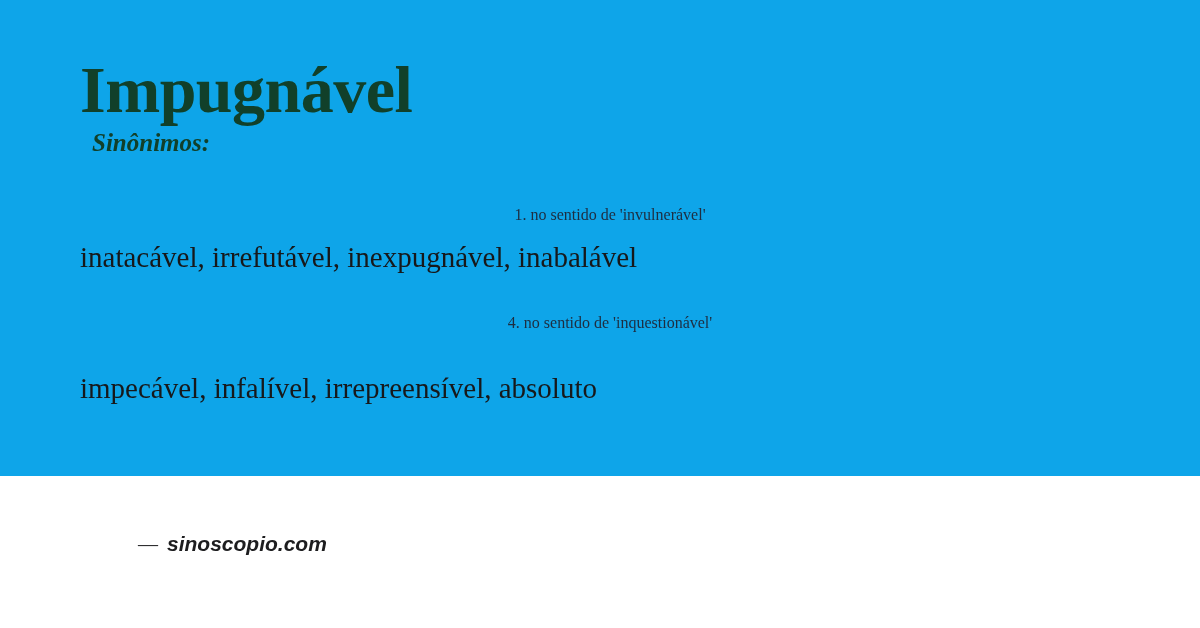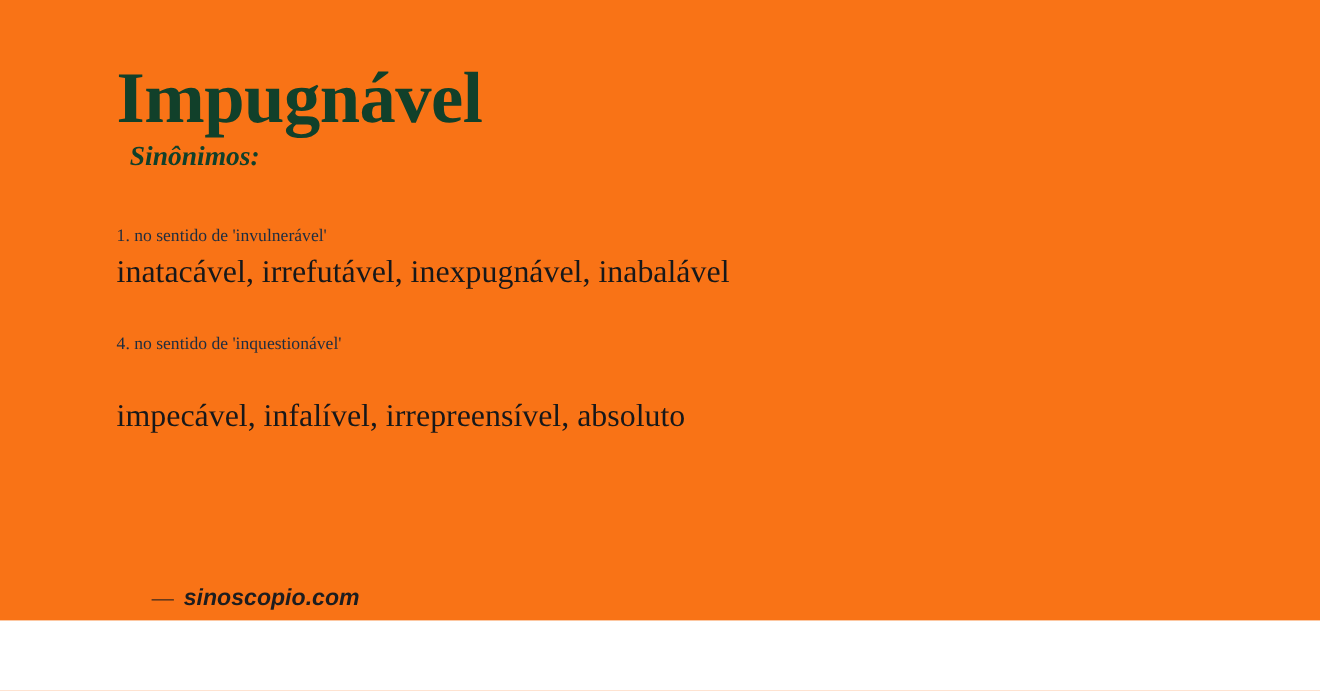--- a/index.html
+++ b/index.html
@@ -12,24 +12,24 @@
     height: 628px;
     background: #ffffff;
     font-family: "Liberation Serif", "DejaVu Serif", serif;
     -webkit-font-smoothing: antialiased;
     overflow: hidden;
   }
 
   .card {
     position: relative;
     width: 1200px;
-    height: 564px;
+    height: 476px;
     box-sizing: border-box;
-    padding: 0 60px 0 106px;
-    background: #f97316;
+    padding: 0 60px 0 80px;
+    background: #0ea5e9;
   }
 
   
   .header {
     padding-top: 56px;
   }
 
   .word-title {
     margin: 0;
     font-family: "Liberation Serif", "DejaVu Serif", serif;
@@ -68,25 +68,26 @@
   }
 
   .sense-label {
     display: block;
     font-family: "Liberation Serif", "DejaVu Serif", serif;
     font-size: 16px;
     font-weight: 400;
     line-height: 1.25;
     color: #1e2d40;
     white-space: nowrap;
+    text-align: center;
   }
 
   .sense-synonyms {
     display: block;
-    margin-top: 5px;
+    margin-top: 15px;
     font-family: "Liberation Serif", "DejaVu Serif", serif;
     font-size: 29px;
     font-weight: 400;
     line-height: 1.22;
     color: #17181a;
     white-space: nowrap;
   }
 
   
   .footer {

